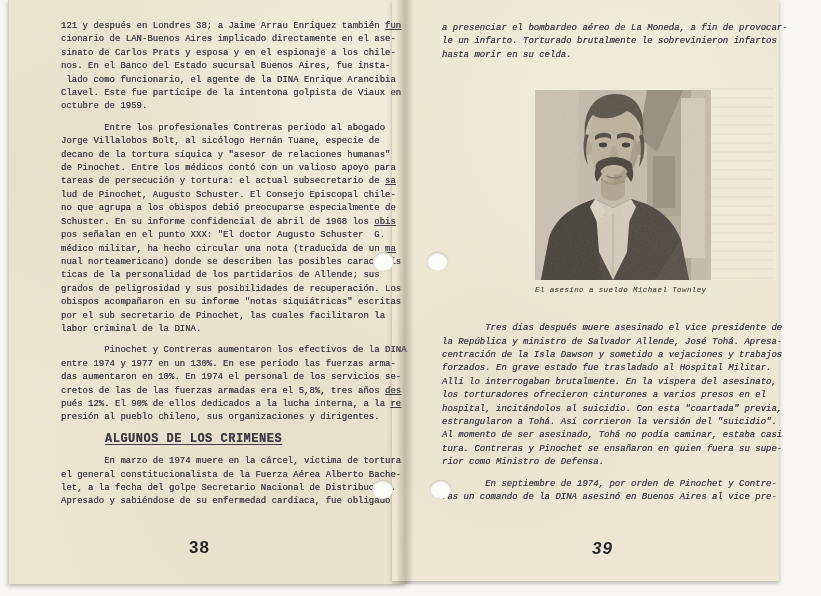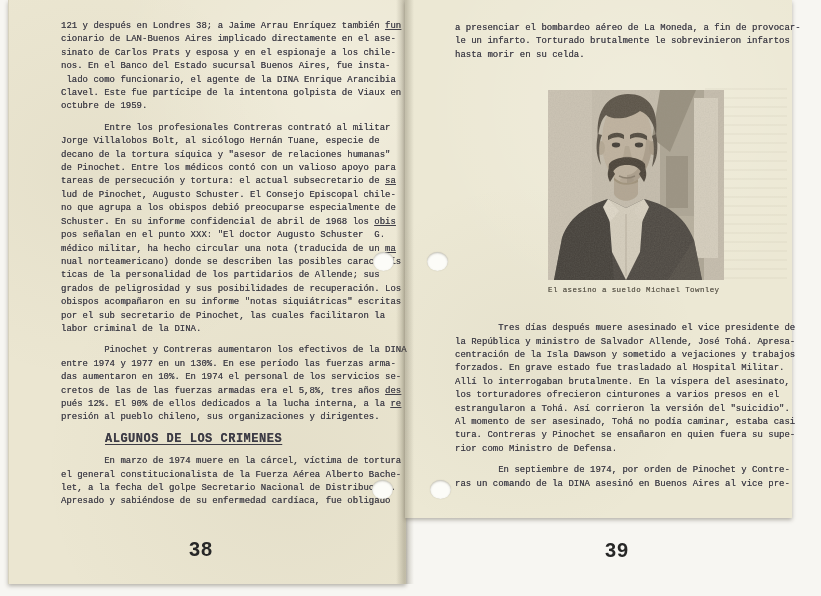--- a/index.html
+++ b/index.html
@@ -6,39 +6,39 @@
   #stage{position:relative;width:821px;height:596px;background:#f7f6f2;overflow:hidden;
          font-family:"Liberation Mono","DejaVu Sans Mono",monospace;}
   .page{position:absolute;top:0;
         background:
           radial-gradient(circle at 20% 30%, rgba(120,110,80,0.05), transparent 40%),
           radial-gradient(circle at 70% 80%, rgba(120,110,80,0.06), transparent 45%),
           radial-gradient(circle at 85% 15%, rgba(255,255,250,0.25), transparent 40%),
           #ebe6d1;
         box-shadow:0 2px 4px rgba(60,55,40,0.35);}
   .page-left{left:8px;width:397px;height:584px;border-left:1px solid #d6d1bd;}
-  .page-right{left:405px;width:387px;height:518px;background:
+  .page-right{left:392px;width:387px;height:581px;background:
           radial-gradient(circle at 60% 20%, rgba(255,255,250,0.2), transparent 45%),
           radial-gradient(circle at 30% 70%, rgba(120,110,80,0.05), transparent 40%),
-          #ece8d4;}
+          #ece8d4; font-style: italic;}
   .gutter{position:absolute;left:396px;top:0;width:18px;height:584px;
           background:linear-gradient(90deg, rgba(90,84,64,0) 0%, rgba(90,84,64,0.28) 45%,
                      rgba(90,84,64,0.28) 55%, rgba(90,84,64,0) 100%);z-index:5;}
   .page-body{position:relative;z-index:2;}
   .page-left .page-body{padding:20px 0 0 52px;width:346px;}
   .page-right .page-body{padding:22px 0 0 50px;width:330px;}
   .para{margin:0 0 8px 0;}
   .tline{white-space:pre;font-size:9px;line-height:13.4px;color:#42414a;
          text-shadow:0 0 0.5px rgba(62,60,72,0.85);}
   .usyl{text-decoration:underline;text-underline-offset:1px;}
   .crimes-heading{font-size:12px;line-height:13.4px;color:#3d3c45;font-weight:bold;
          letter-spacing:0.5px;text-decoration:underline;text-underline-offset:2px;
          margin:6px 0 9px 44px;text-shadow:0 0 0.5px rgba(62,60,72,0.85);}
   .page-num{position:absolute;z-index:3;font-family:"Liberation Sans","DejaVu Sans",sans-serif;
-         font-weight:700;font-size:20px;color:#272727;letter-spacing:1px;}
+         font-weight:700;font-size:17px;color:#272727;letter-spacing:1px;}
   .page-left .page-num{left:180px;top:538px;}
   .page-right .page-num{left:200px;top:539px;}
   .hole{position:absolute;z-index:6;width:21px;height:19px;border-radius:50%;
         background:#fcfcf8;
         box-shadow:inset 0 1px 2px rgba(90,84,64,0.35), 0 0 1px rgba(90,84,64,0.25);}
   .hole-l1{left:373px;top:252px;}
   .hole-l2{left:372px;top:480px;}
   .hole-r1{left:427px;top:252px;}
   .hole-r2{left:430px;top:480px;}
   figure{margin:12px 0 12px 77px;padding:16px;width:176px;}
@@ -62,21 +62,21 @@
           <div class="para">
             <div class="tline"><span>121 y después en Londres 38; a Jaime Arrau Enríquez también </span><span class="usyl">fun</span></div>
             <div class="tline">cionario de LAN-Buenos Aires implicado directamente en el ase-</div>
             <div class="tline">sinato de Carlos Prats y esposa y en el espionaje a los chile-</div>
             <div class="tline">nos. En el Banco del Estado sucursal Buenos Aires, fue insta-</div>
             <div class="tline"> lado como funcionario, el agente de la DINA Enrique Arancibia</div>
             <div class="tline">Clavel. Este fue partícipe de la intentona golpista de Viaux en</div>
             <div class="tline">octubre de 1959.</div>
           </div>
           <div class="para">
-            <div class="tline">        Entre los profesionales Contreras contrató al militar</div>
+            <div class="tline">        Entre los profesionales Contreras período al abogado</div>
             <div class="tline">Jorge Villalobos Bolt, al sicólogo Hernán Tuane, especie de</div>
             <div class="tline">decano de la tortura síquica y "asesor de relaciones humanas"</div>
             <div class="tline">de Pinochet. Entre los médicos contó con un valioso apoyo para</div>
             <div class="tline"><span>tareas de persecución y tortura: el actual subsecretario de </span><span class="usyl">sa</span></div>
             <div class="tline">lud de Pinochet, Augusto Schuster. El Consejo Episcopal chile-</div>
             <div class="tline">no que agrupa a los obispos debió preocuparse especialmente de</div>
             <div class="tline"><span>Schuster. En su informe confidencial de abril de 1968 los </span><span class="usyl">obis</span></div>
             <div class="tline">pos señalan en el punto XXX: "El doctor Augusto Schuster  G.</div>
             <div class="tline"><span>médico militar, ha hecho circular una nota (traducida de un </span><span class="usyl">ma</span></div>
             <div class="tline">nual norteamericano) donde se describen las posibles caracterís</div>
@@ -181,20 +181,21 @@
       </figure>
 
       <div>
           <div class="para">
             <div class="tline">        Tres días después muere asesinado el vice presidente de</div>
             <div class="tline">la República y ministro de Salvador Allende, José Tohá. Apresa-</div>
             <div class="tline">centración de la Isla Dawson y sometido a vejaciones y trabajos</div>
             <div class="tline">forzados. En grave estado fue trasladado al Hospital Militar.</div>
             <div class="tline">Allí lo interrogaban brutalmente. En la víspera del asesinato,</div>
             <div class="tline">los torturadores ofrecieron cinturones a varios presos en el</div>
+            <div class="tline">hospital, incitándolos al suicidio. Con esta "coartada" previa,</div>
             <div class="tline">estrangularon a Tohá. Así corrieron la versión del "suicidio".</div>
             <div class="tline">Al momento de ser asesinado, Tohá no podía caminar, estaba casi</div>
             <div class="tline">tura. Contreras y Pinochet se ensañaron en quien fuera su supe-</div>
             <div class="tline">rior como Ministro de Defensa.</div>
           </div>
           <div class="para">
             <div class="tline">        En septiembre de 1974, por orden de Pinochet y Contre-</div>
             <div class="tline">ras un comando de la DINA asesinó en Buenos Aires al vice pre-</div>
           </div>
         </div>

